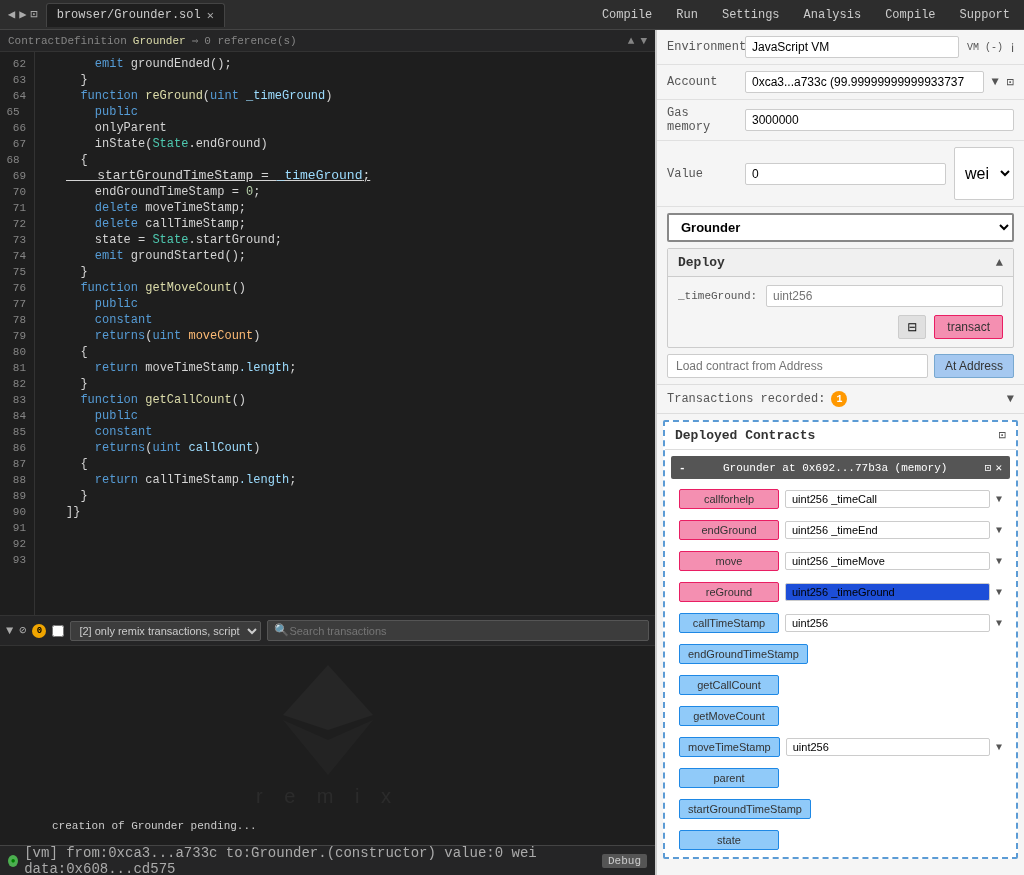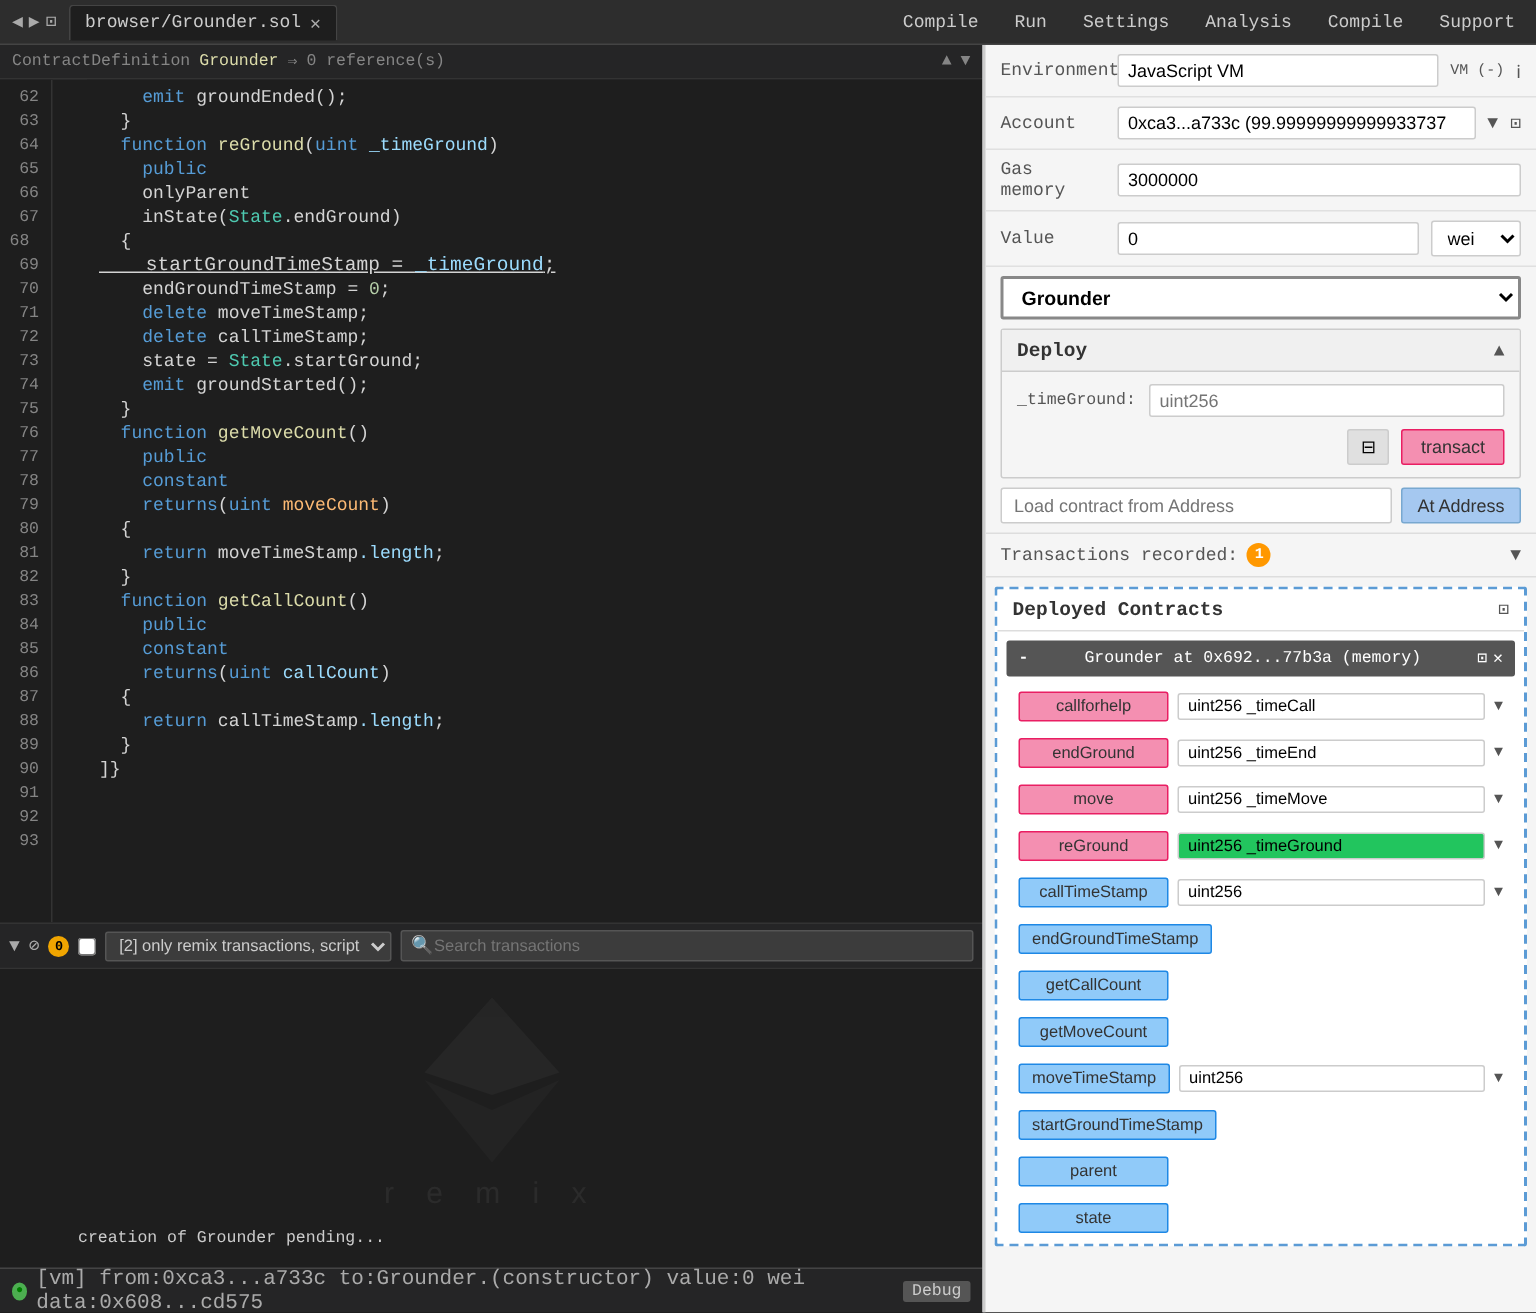--- a/index.html
+++ b/index.html
@@ -48,21 +48,21 @@
     .terminal-footer { background: #252526; border-top: 1px solid #444; height: 30px; display: flex; align-items: center; padding: 0 8px; gap: 6px; }
     .tf-badge { background: #4caf50; color: #fff; border-radius: 50%; width: 12px; height: 12px; display: flex; align-items: center; justify-content: center; font-size: 8px; }
     .tf-text { font-size: 14px; color: #aaa; }
     .tf-debug { background: #555; color: #ccc; padding: 1px 6px; font-size: 11px; border-radius: 2px; cursor: pointer; }
     
     
     .right-panel { flex: 1; background: #f5f5f5; border-left: 2px solid #ccc; overflow-y: auto; }
     .rp-row { display: flex; align-items: center; padding: 6px 10px; border-bottom: 1px solid #e0e0e0; gap: 8px; font-size: 12px; }
     .rp-label { color: #555; width: 70px; flex-shrink: 0; }
     .rp-input { flex: 1; border: 1px solid #ccc; padding: 3px 6px; font-size: 12px; background: #fff; border-radius: 2px; }
-    .rp-select { flex: 1; border: 1px solid #ccc; padding: 3px 6px; font-size: 12px; background: #fff; border-radius: 2px; }
+    .rp-select { flex: 1; border: 1px solid #ccc; padding: 16px 6px; font-size: 16px; background: #fff; border-radius: 2px; }
     
     
     .contract-selector { margin: 6px 10px; }
     .contract-selector select { width: 100%; border: 2px solid #888; padding: 4px 8px; font-size: 13px; font-weight: bold; border-radius: 2px; background: #fff; }
     
     
     .deploy-section { border: 1px solid #ccc; margin: 6px 10px; border-radius: 2px; }
     .deploy-header { display: flex; align-items: center; justify-content: space-between; padding: 6px 10px; background: #f0f0f0; border-bottom: 1px solid #ccc; }
     .deploy-header-title { font-size: 13px; font-weight: bold; color: #333; }
     .deploy-body { padding: 8px 10px; }
@@ -137,21 +137,21 @@
       <span>0 reference(s)</span>
       <span style="margin-left:auto;">▲</span>
       <span>▼</span>
     </div>
 
     <div class="editor-area" style="flex:1; overflow:hidden;">
       <div class="editor-gutter" id="gutter">
           <div style="font-size: 11px; line-height: 16px; color: rgb(133, 133, 133); text-align: right; padding-right: 4px;">62</div>
           <div style="font-size: 11px; line-height: 16px; color: rgb(133, 133, 133); text-align: right; padding-right: 4px;">63</div>
           <div style="font-size: 11px; line-height: 16px; color: rgb(133, 133, 133); text-align: right; padding-right: 4px;">64</div>
-          <div style="font-size: 11px; line-height: 16px; color: rgb(133, 133, 133); text-align: right; padding-right: 4px;">65</div>
+          <div style="font-size: 11px; line-height: 16px; color: rgb(133, 133, 133); text-align: center; padding-right: 4px;">65</div>
           <div style="font-size: 11px; line-height: 16px; color: rgb(133, 133, 133); text-align: right; padding-right: 4px;">66</div>
           <div style="font-size: 11px; line-height: 16px; color: rgb(133, 133, 133); text-align: right; padding-right: 4px;">67</div>
           <div style="font-size: 11px; line-height: 16px; color: rgb(133, 133, 133); text-align: center; padding-right: 4px;">68</div>
           <div style="font-size: 11px; line-height: 16px; color: rgb(133, 133, 133); text-align: right; padding-right: 4px;">69</div>
           <div style="font-size: 11px; line-height: 16px; color: rgb(133, 133, 133); text-align: right; padding-right: 4px;">70</div>
           <div style="font-size: 11px; line-height: 16px; color: rgb(133, 133, 133); text-align: right; padding-right: 4px;">71</div>
           <div style="font-size: 11px; line-height: 16px; color: rgb(133, 133, 133); text-align: right; padding-right: 4px;">72</div>
           <div style="font-size: 11px; line-height: 16px; color: rgb(133, 133, 133); text-align: right; padding-right: 4px;">73</div>
           <div style="font-size: 11px; line-height: 16px; color: rgb(133, 133, 133); text-align: right; padding-right: 4px;">74</div>
           <div style="font-size: 11px; line-height: 16px; color: rgb(133, 133, 133); text-align: right; padding-right: 4px;">75</div>
@@ -334,21 +334,21 @@
             <input class="fn-input" value="uint256 _timeEnd" style="font-size: 11px; border: 1px solid rgb(204, 204, 204); padding: 2px 6px; border-radius: 2px; background: rgb(255, 255, 255);">
             <span class="fn-chevron">▼</span>
           </div>
           <div class="fn-row">
             <button class="fn-btn-red">move</button>
             <input class="fn-input" value="uint256 _timeMove" style="font-size: 11px; border: 1px solid rgb(204, 204, 204); padding: 2px 6px; border-radius: 2px; background: rgb(255, 255, 255);">
             <span class="fn-chevron">▼</span>
           </div>
           <div class="fn-row">
             <button class="fn-btn-red">reGround</button>
-            <input class="fn-input" value="uint256 _timeGround" style="font-size: 11px; border: 1px solid rgb(204, 204, 204); padding: 2px 6px; border-radius: 2px; background: #22c55e;">
+            <input class="fn-input" value="uint256 _timeGround" style="font-size: 11px; border: 1px solid rgb(204, 204, 204); padding: 2px 6px; border-radius: 2px; background: #1d4ed8;">
             <span class="fn-chevron">▼</span>
           </div>
           <div class="fn-row">
             <button class="fn-btn-blue">callTimeStamp</button>
             <input class="fn-input" value="uint256" style="font-size: 11px; border: 1px solid rgb(204, 204, 204); padding: 2px 6px; border-radius: 2px; background: rgb(255, 255, 255);">
             <span class="fn-chevron">▼</span>
           </div>
           <div class="fn-row">
             <button class="fn-btn-blue">endGroundTimeStamp</button>
           </div>
@@ -357,26 +357,26 @@
           </div>
           <div class="fn-row">
             <button class="fn-btn-blue">getMoveCount</button>
           </div>
           <div class="fn-row">
             <button class="fn-btn-blue">moveTimeStamp</button>
             <input class="fn-input" value="uint256" style="font-size: 11px; border: 1px solid rgb(204, 204, 204); padding: 2px 6px; border-radius: 2px; background: rgb(255, 255, 255);">
             <span class="fn-chevron">▼</span>
           </div>
           <div class="fn-row">
+            <button class="fn-btn-blue">parent</button>
+          </div>
+          <div class="fn-row">
             <button class="fn-btn-blue">startGroundTimeStamp</button>
           </div>
           <div class="fn-row">
-            <button class="fn-btn-blue">parent</button>
-          </div>
-          <div class="fn-row">
             <button class="fn-btn-blue">state</button>
           </div>
         </div>
 
     </div>
 
   </div>
 </div>
 
 </body></html>

